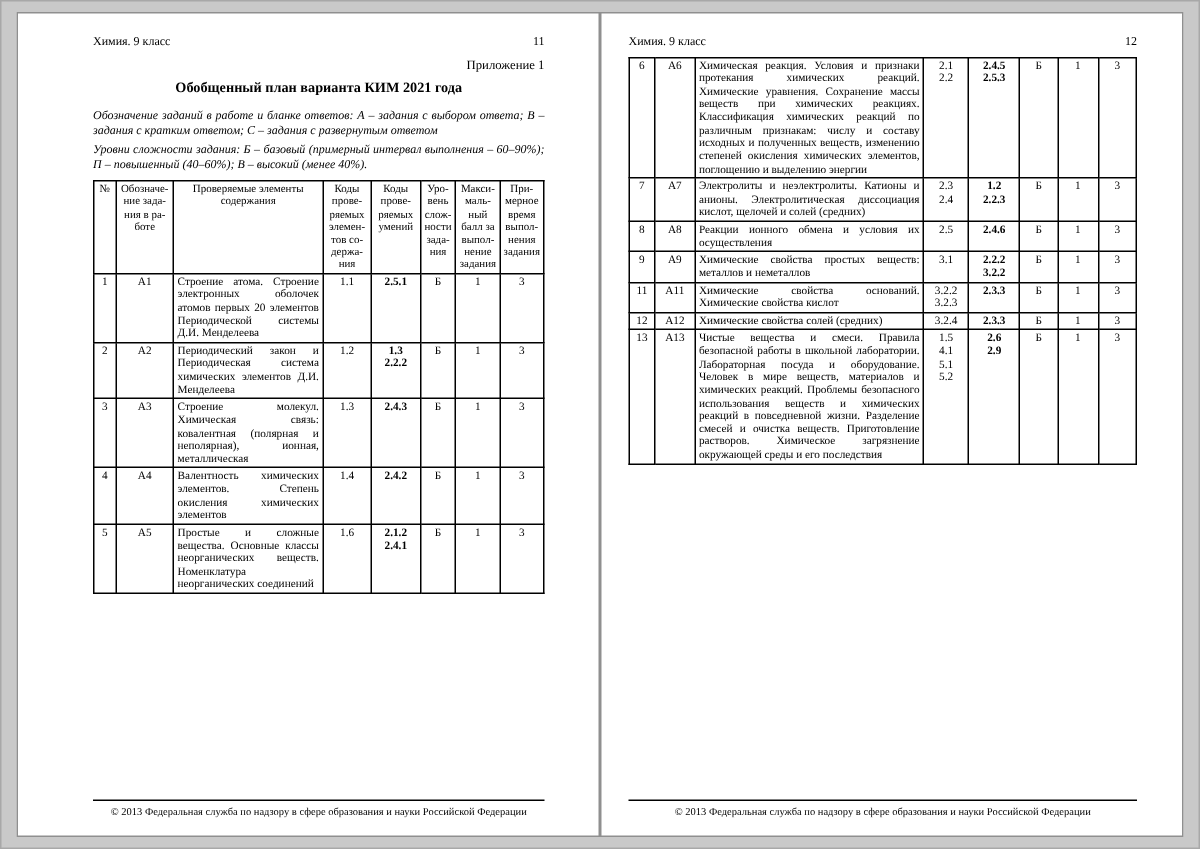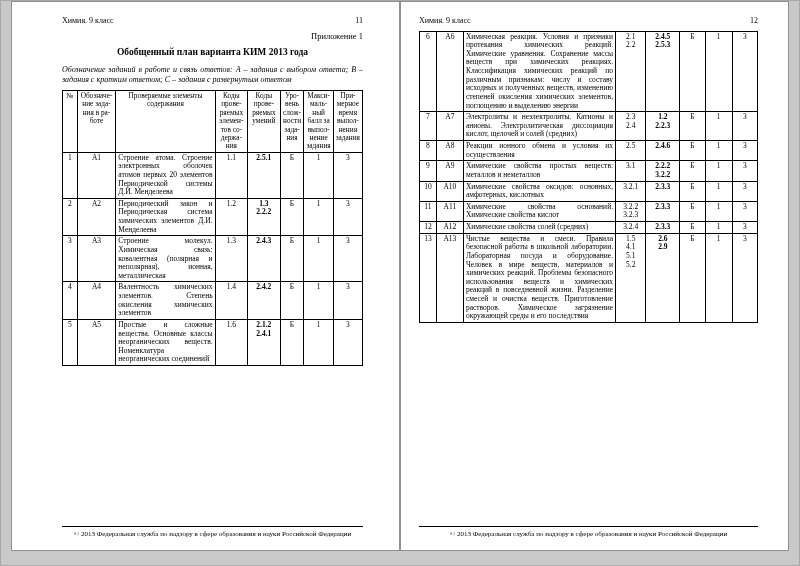--- a/index.html
+++ b/index.html
@@ -5,21 +5,21 @@
   html,body{margin:0;padding:0;}
   body{
     width:800px;height:566px;
     background:#c9c9c9;
     font-family:"Liberation Serif","DejaVu Serif",serif;
     color:#000;
     overflow:hidden;
   }
   .viewport{
     width:800px;height:566px;
-    display:flex;justify-content:center;
+    display:flex;justify-content:center;align-items:center;
     box-sizing:border-box;border:1px solid #a8a8a8;
   }
   .page{
     box-sizing:border-box;
     width:389px;height:550px;
     background:#ffffff;
     border:1px solid #8f8f8f;
     position:relative;
   }
   .page-left{padding:14px 36px 40px 50px;}
@@ -71,23 +71,24 @@
 
 <div class="viewport">
 
   <div class="page page-left">
     <div class="running-header">
       <span>Химия. 9 класс</span>
       <span>11</span>
     </div>
     <div class="appendix">Приложение 1</div>
     <div class="doc-title">
-      <div>Обобщенный план варианта КИМ 2013 года</div>
+      <div>Обобщенный план варианта КИМ 2021 года</div>
     </div>
-    <p class="intro">Обозначение заданий в работе и связь ответов: А – задания с выбором ответа; В – задания с кратким ответом; С – задания с развернутым ответом</p>
+    <p class="intro">Обозначение заданий в работе и бланке ответов: А – задания с выбором ответа; В – задания с кратким ответом; С – задания с развернутым ответом</p>
+    <p class="intro">Уровни сложности задания: Б – базовый (примерный интервал выполнения – 60–90%); П – повышенный (40–60%); В – высокий (менее 40%).</p>
 
     <table class="plan">
       <colgroup>
         <col style="width:5%">
           <col style="width:13%">
           <col style="width:35%">
         <col style="width:11%">
           <col style="width:11%">
           <col style="width:8%">
         <col style="width:8.5%">
@@ -250,30 +251,20 @@
             <td class="c-mid">А9</td>
             <td class="c-content">Химические свойства простых веществ: металлов и неметаллов</td>
             <td class="c-codes">3.1</td>
             <td class="c-codes c-bold">2.2.2
 3.2.2</td>
             <td class="c-mid">Б</td>
             <td class="c-mid">1</td>
             <td class="c-mid">3</td>
           </tr>
           <tr>
-            <td class="c-mid">10</td>
-            <td class="c-mid">А10</td>
-            <td class="c-content">Химические свойства оксидов: основных, амфотерных, кислотных</td>
-            <td class="c-codes">3.2.1</td>
-            <td class="c-codes c-bold">2.3.3</td>
-            <td class="c-mid">Б</td>
-            <td class="c-mid">1</td>
-            <td class="c-mid">3</td>
-          </tr>
-          <tr>
             <td class="c-mid">11</td>
             <td class="c-mid">А11</td>
             <td class="c-content">Химические свойства оснований. Химические свойства кислот</td>
             <td class="c-codes">3.2.2
 3.2.3</td>
             <td class="c-codes c-bold">2.3.3</td>
             <td class="c-mid">Б</td>
             <td class="c-mid">1</td>
             <td class="c-mid">3</td>
           </tr>

